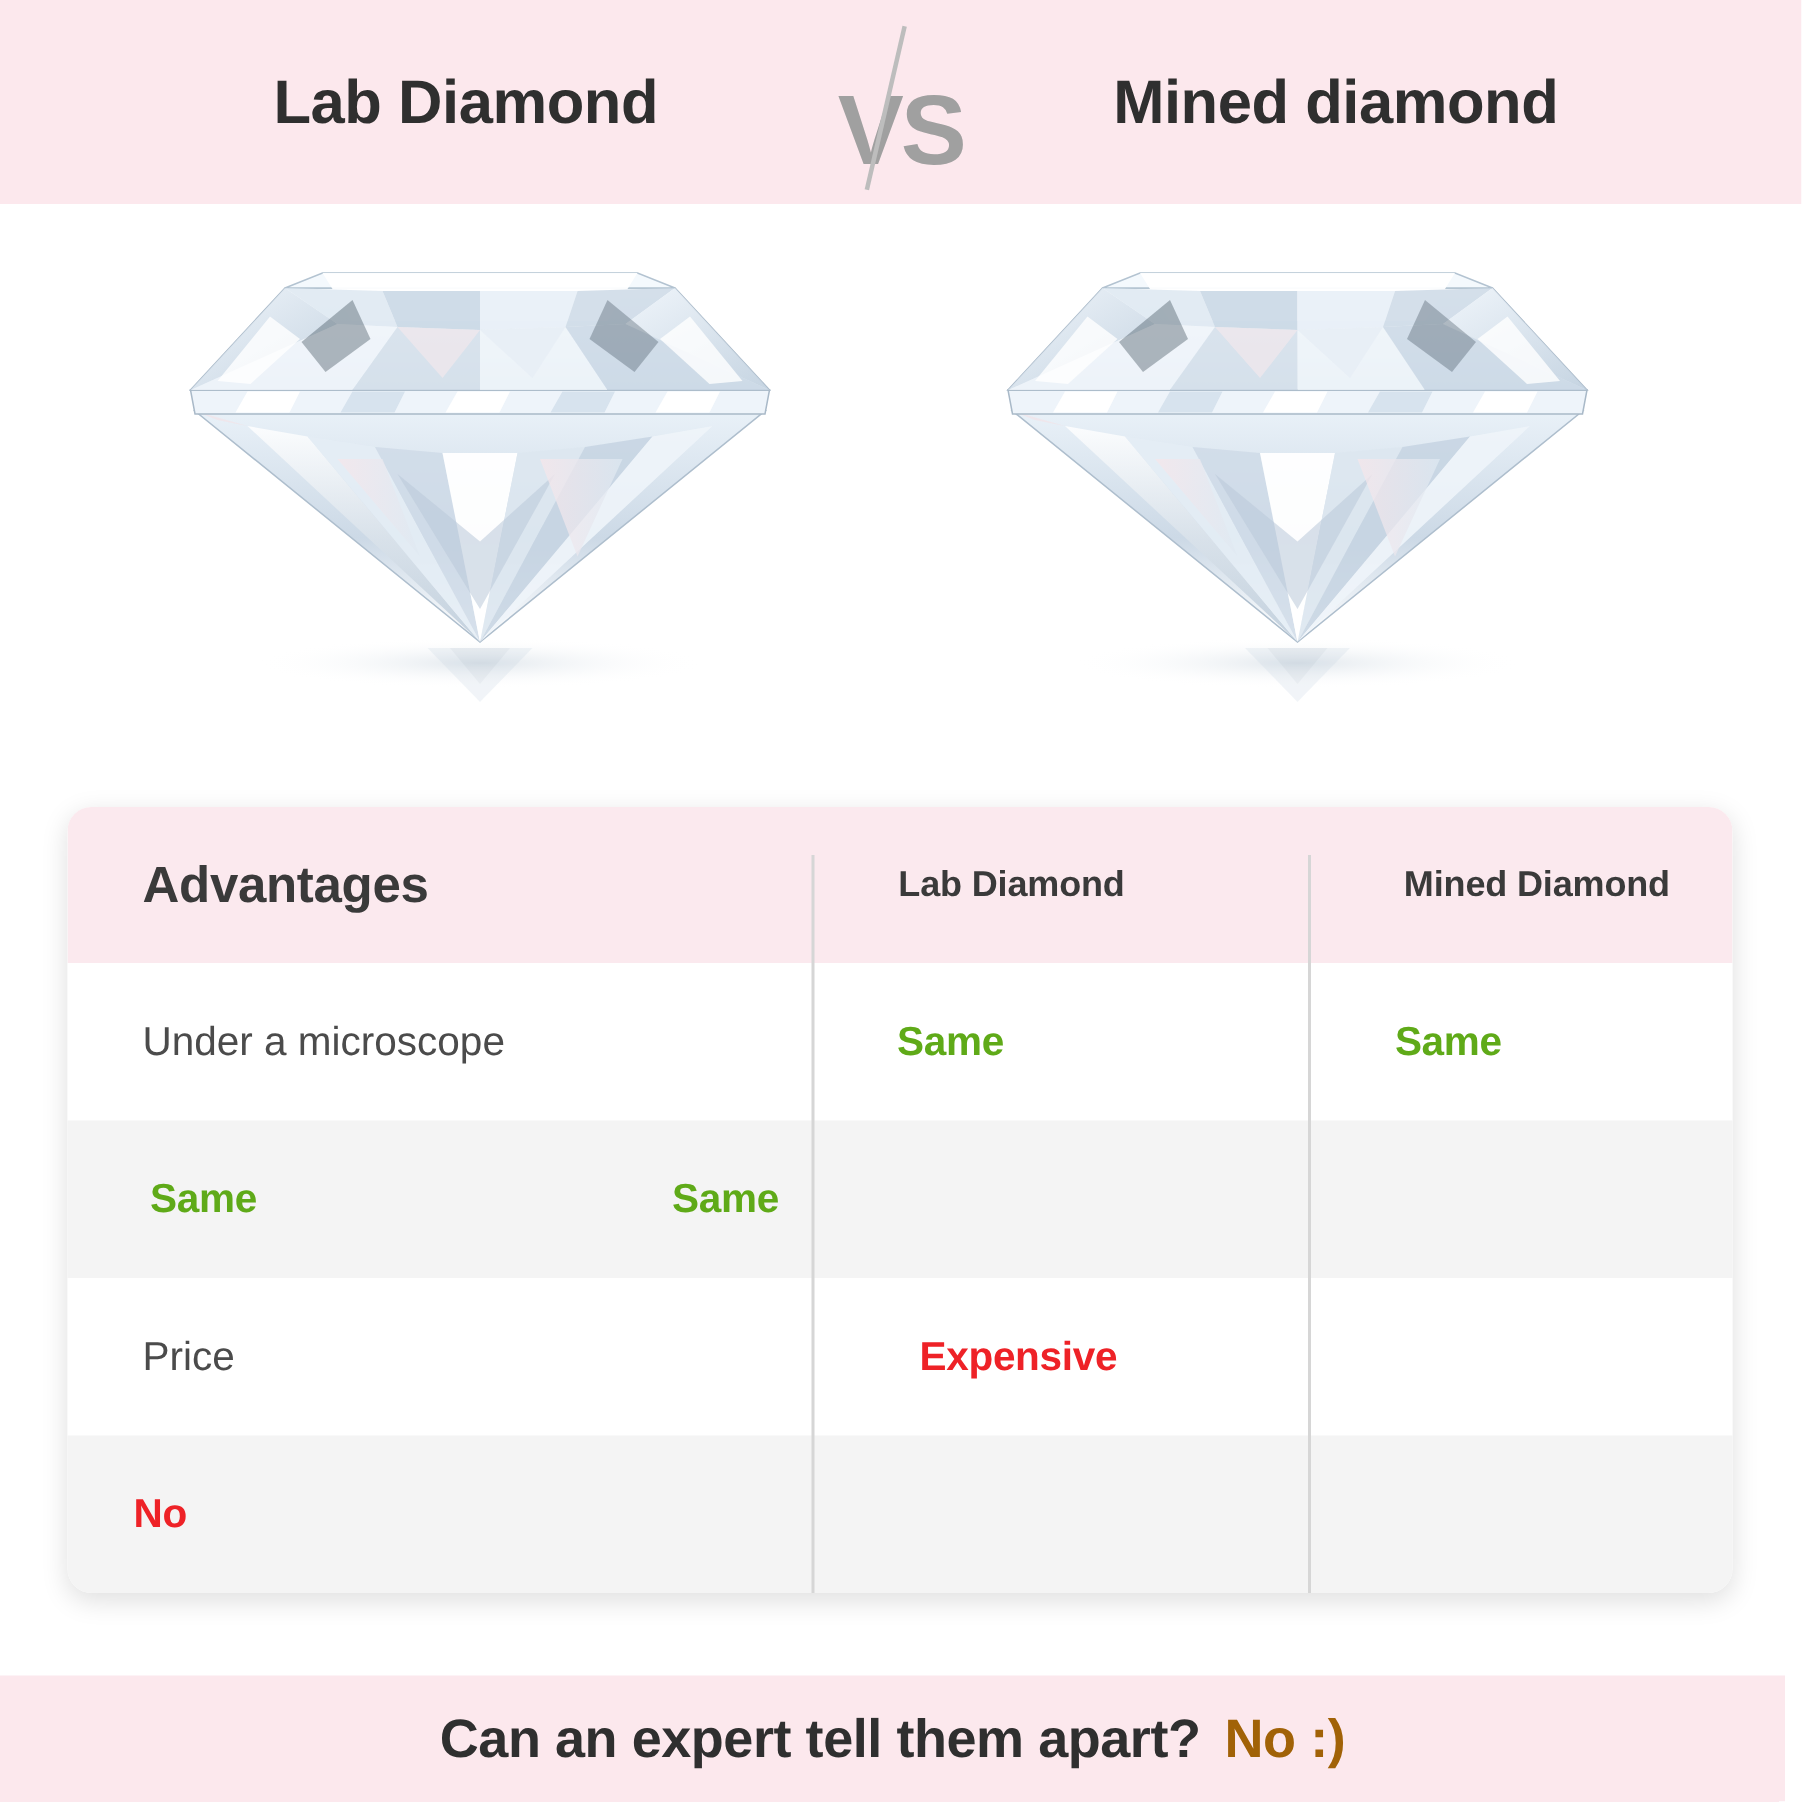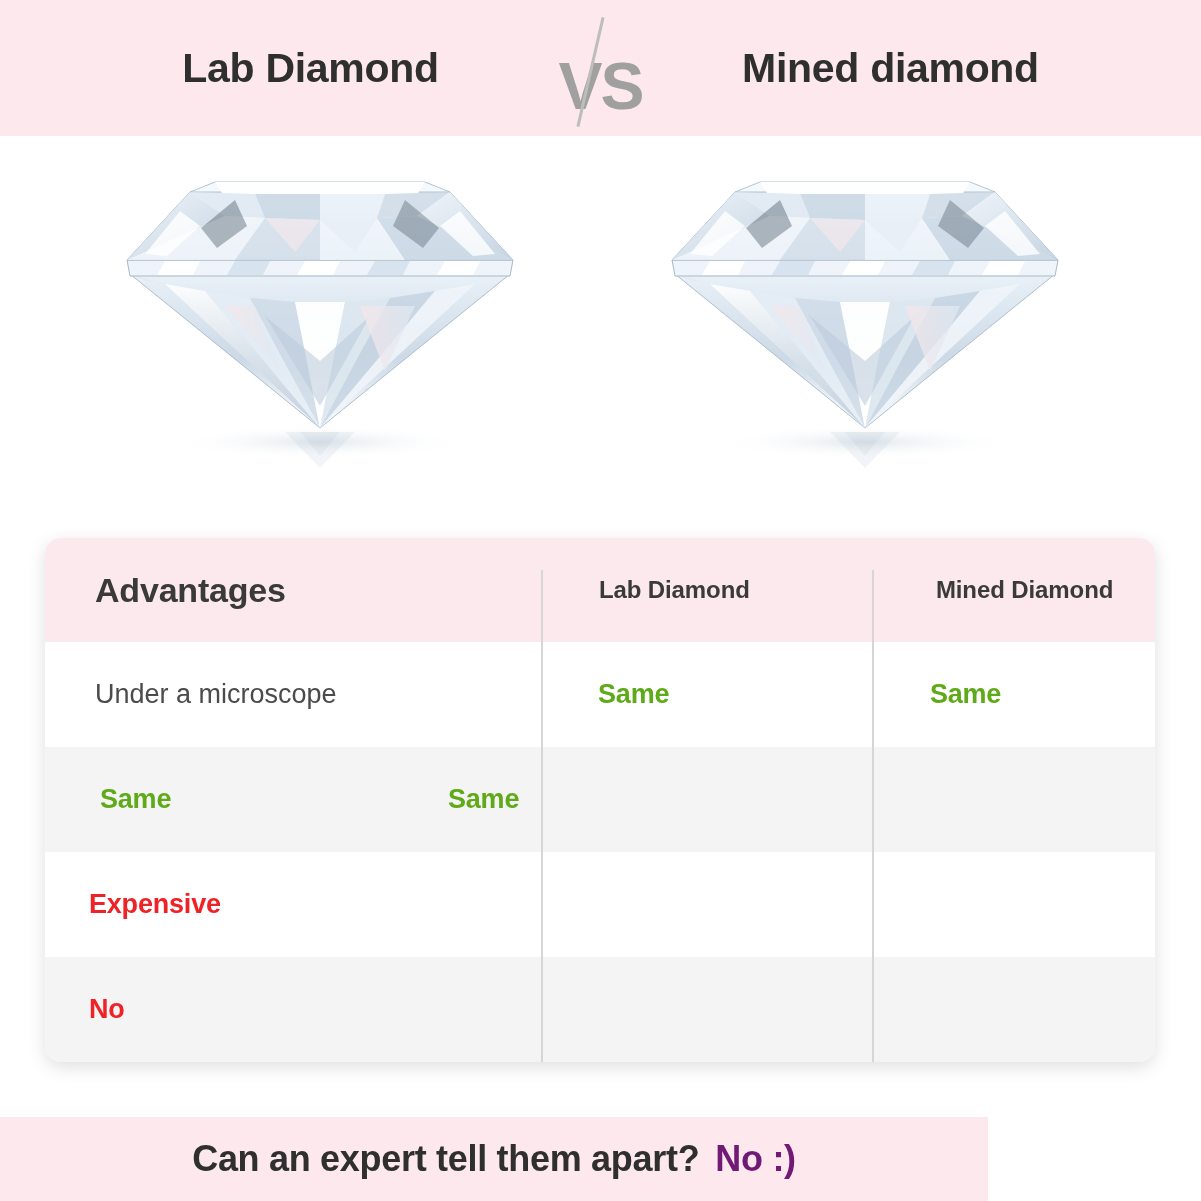--- a/index.html
+++ b/index.html
@@ -166,37 +166,37 @@
     background: #d6d6d6;
     z-index: 5;
   }
   .divider.d1 { left: 496px; }
   .divider.d2 { left: 827px; }
 
   
   .bottom-band {
     position: absolute;
     left: 0; top: 1117px;
-    width: 988px;
+    width: 1190px;
     height: 84px;
     background: #fce8ed;
     display: flex;
     align-items: center;
     justify-content: center;
   }
   .bottom-text {
     font-size: 36px;
     font-weight: 700;
     color: #2f2f2f;
     letter-spacing: -0.3px;
   }
   .bottom-answer {
     font-size: 36px;
     font-weight: 700;
-    color: #701a75;
+    color: #a16207;
     margin-left: 16px;
     letter-spacing: -0.3px;
   }
 </style>
 </head>
 <body>
 
 <div class="top-band">
   <div class="top-title left">Lab Diamond</div>
   <div class="vs-wrap">
@@ -401,20 +401,23 @@
   <div class="row body-row alt">
     <div class="cell-lab">
       <span class="value good">Same</span>
     </div>
     <div class="cell-mined">
       <span class="value good">Same</span>
     </div>
   </div>
 
   <div class="row body-row">
+    <div class="cell-feature">
+      <span class="feature-text">Price</span>
+    </div>
     <div class="cell-mined">
       <span class="value bad">Expensive</span>
     </div>
   </div>
 
   <div class="row body-row alt">
     <div class="cell-mined">
       <span class="value bad">No</span>
     </div>
   </div>

